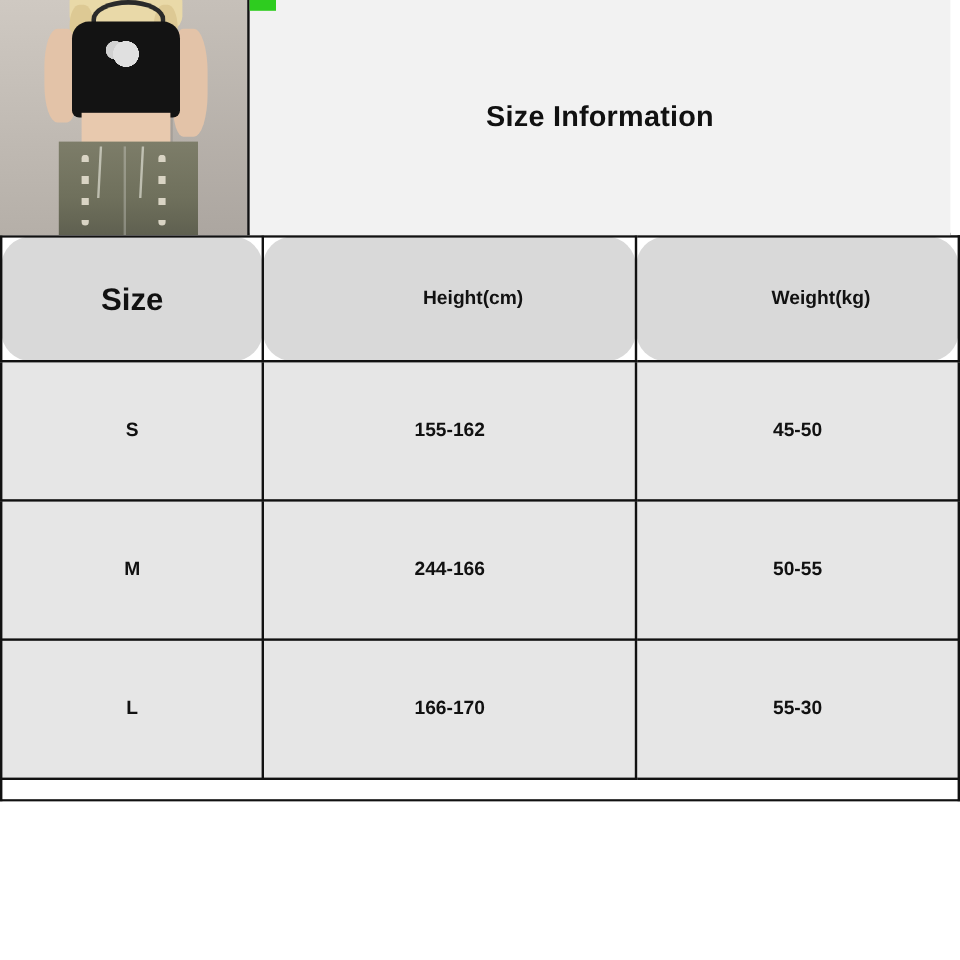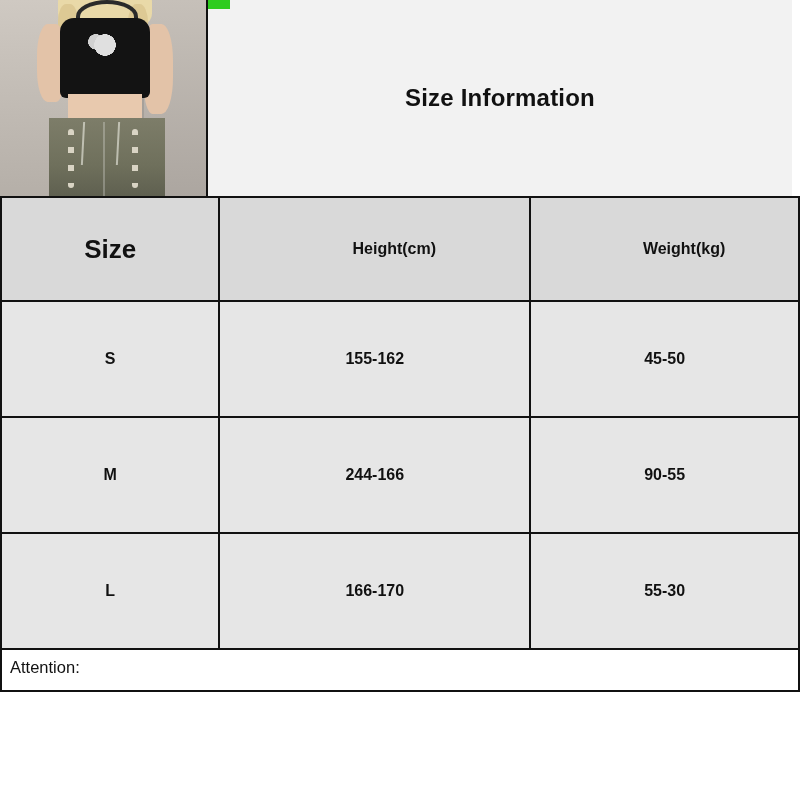--- a/index.html
+++ b/index.html
@@ -183,20 +183,21 @@
   table.size-table td, table.size-table th {
     border: 2px solid #111111;
     box-sizing: border-box;
     text-align: center;
     vertical-align: middle;
     font-weight: bold;
   }
   table.size-table th {
     height: 104px;
     background: #d9d9d9;
+    border-radius: 25px;
   }
   .col-size { width: 208px; }
   .col-height { width: 296px; }
   .col-weight { width: 256px; margin-top: 10px; }
   .th-size { font-size: 26px; }
   .th-other { font-size: 16px; padding-left: 40px; }
   table.size-table td {
     height: 116px;
     background: #e6e6e6;
     font-size: 16px;
@@ -266,28 +267,27 @@
     </thead>
     <tbody>
       <tr>
         <td class="cell-size">S</td>
         <td>155-162</td>
         <td>45-50</td>
       </tr>
       <tr>
         <td class="cell-size">M</td>
         <td>244-166</td>
-        <td>90-55</td>
+        <td>50-55</td>
       </tr>
       <tr>
         <td class="cell-size">L</td>
         <td>166-170</td>
         <td>55-30</td>
       </tr>
     </tbody>
   </table>
 
   <div class="attention">
-    <p class="lead">Attention:</p>
   </div>
 
   <div class="spacer"></div>
 </div>
 
 </body></html>

